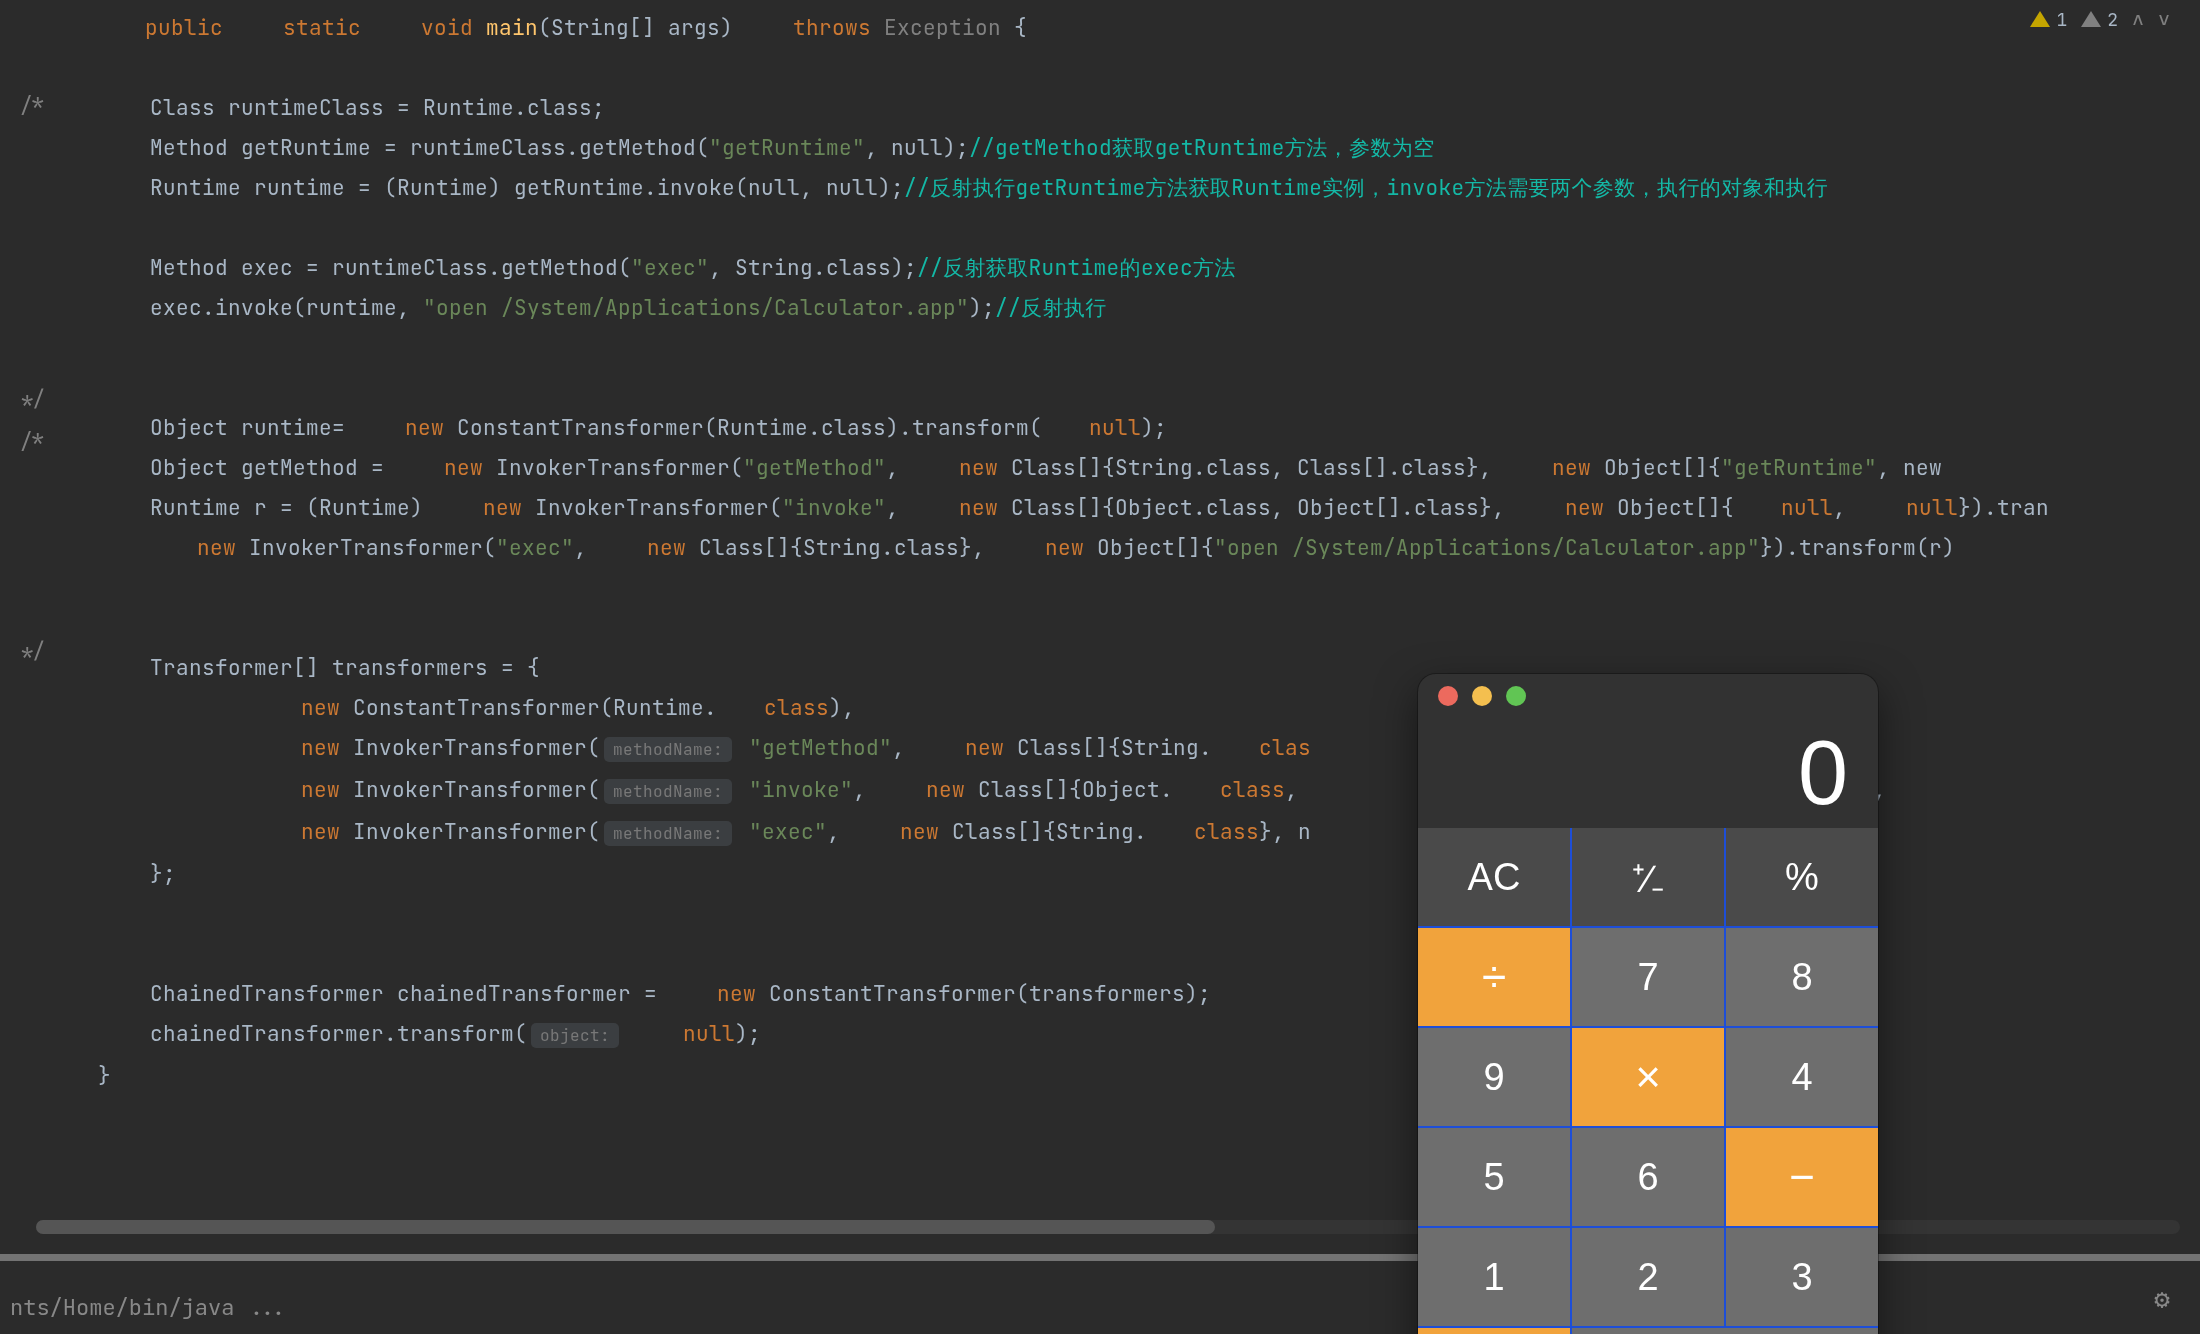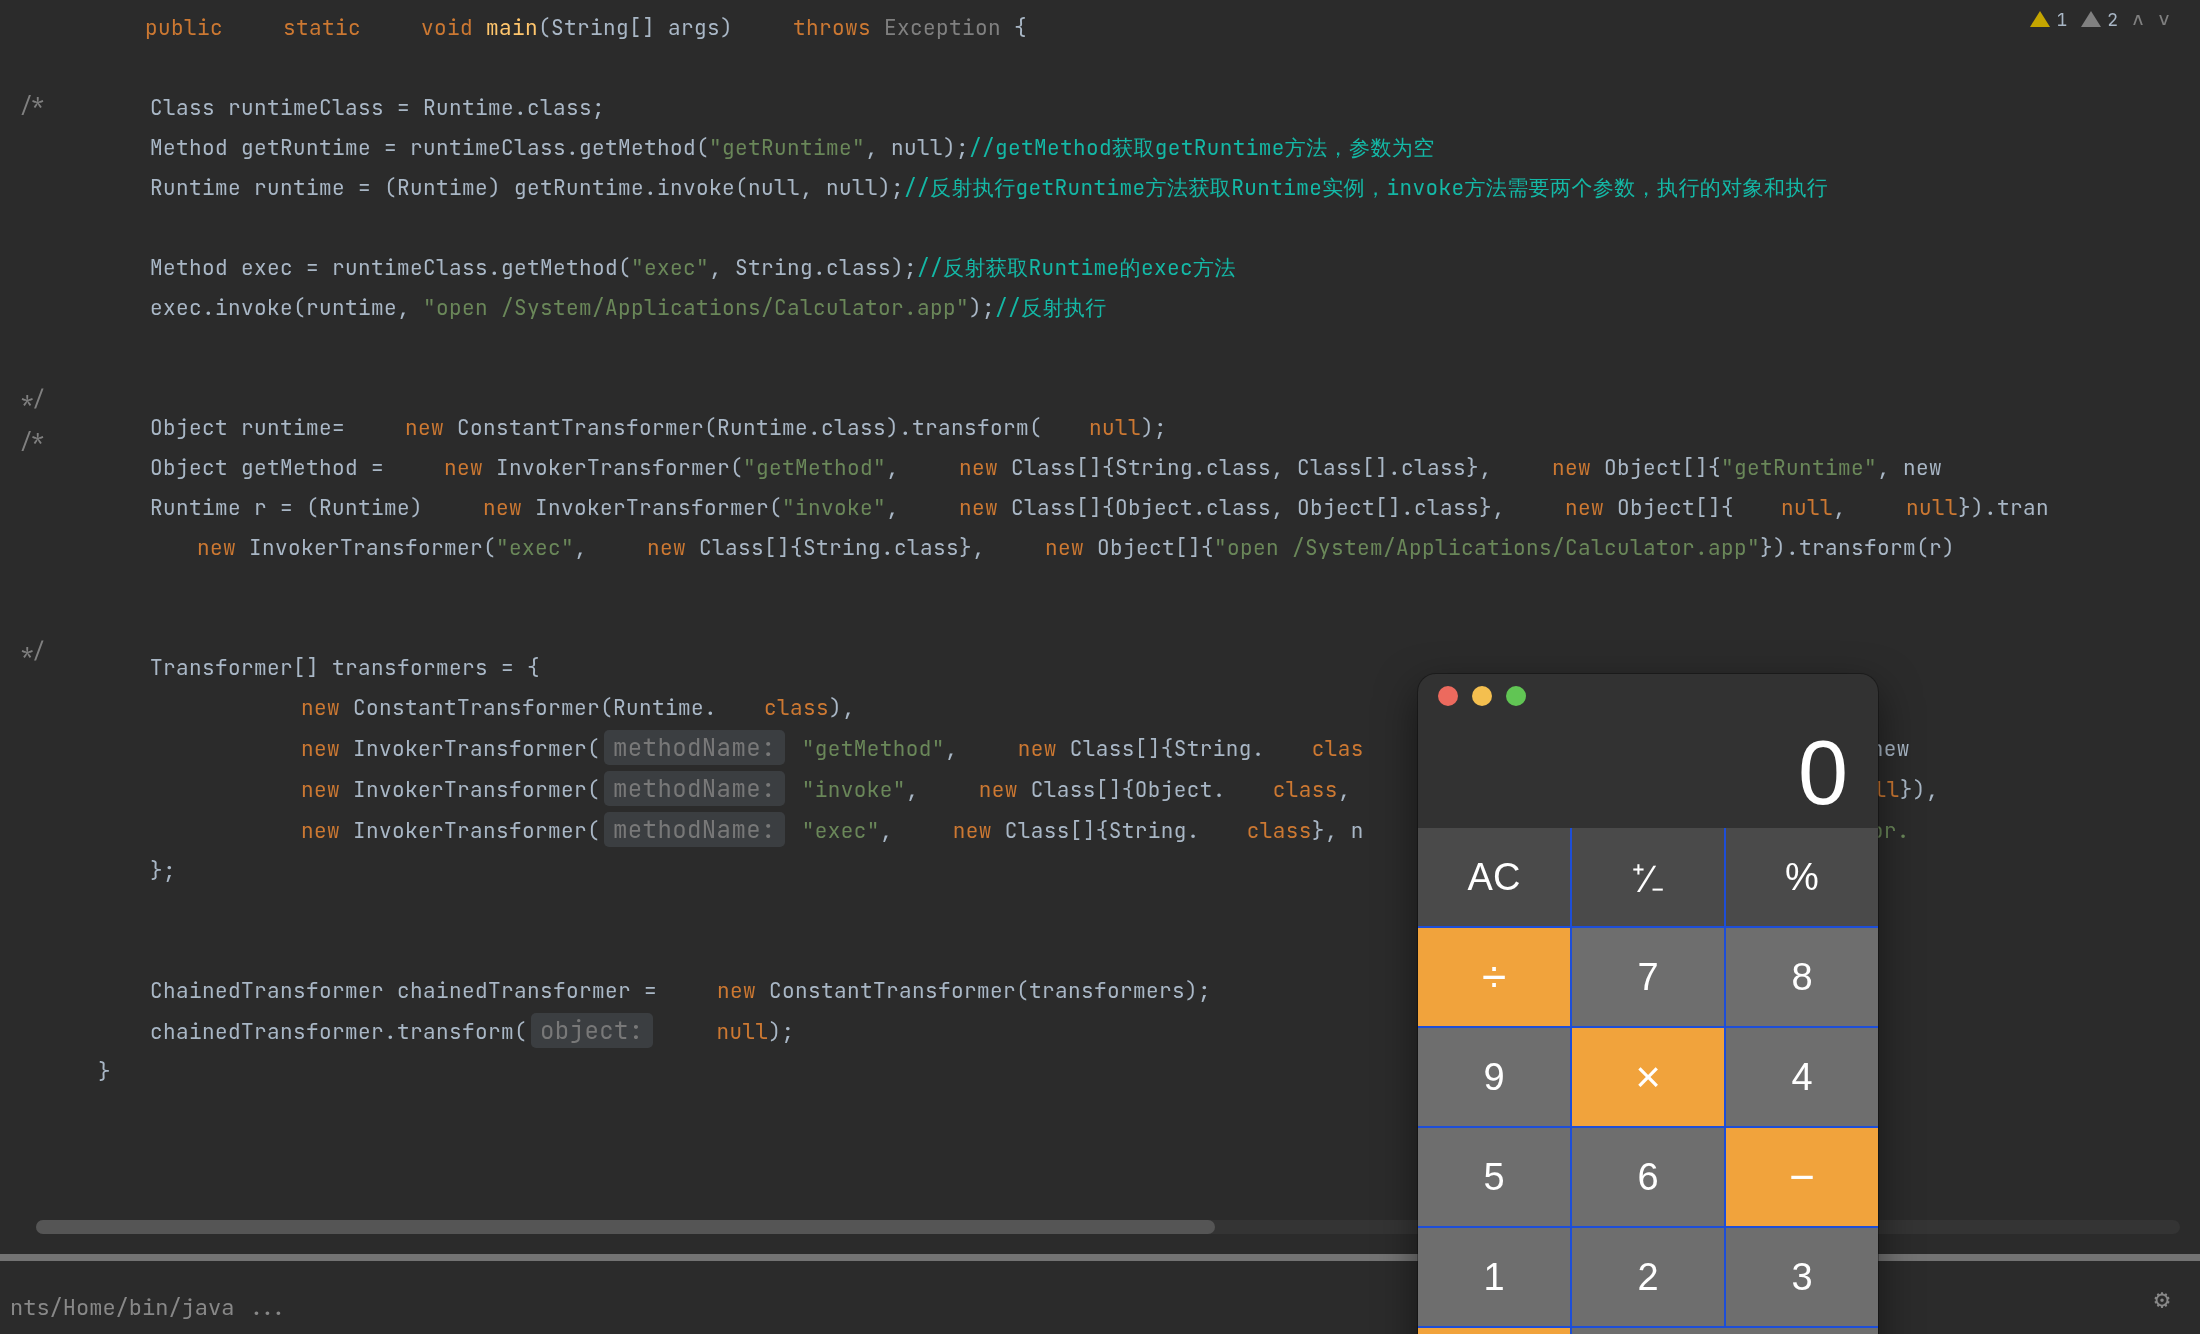--- a/index.html
+++ b/index.html
@@ -54,21 +54,21 @@
   white-space: pre;
 }
 .kw { color: #CC7832; margin-left: 47px; }
 .dim-kw { color: #808080; }
 .fn { color: #FFC66D; }
 .str { color: #6A8759; }
 .cmt { color: #14b8a6; }
 .param-hint {
   background: #3B3E41;
   color: #787878;
-  font-size: 24px;
+  font-size: 16px;
   padding: 2px 9px;
   border-radius: 5px;
   margin: 0 4px;
 }
 .fold-ce {
   position: absolute;
   left: 20px;
   color: #808080;
 }
 

